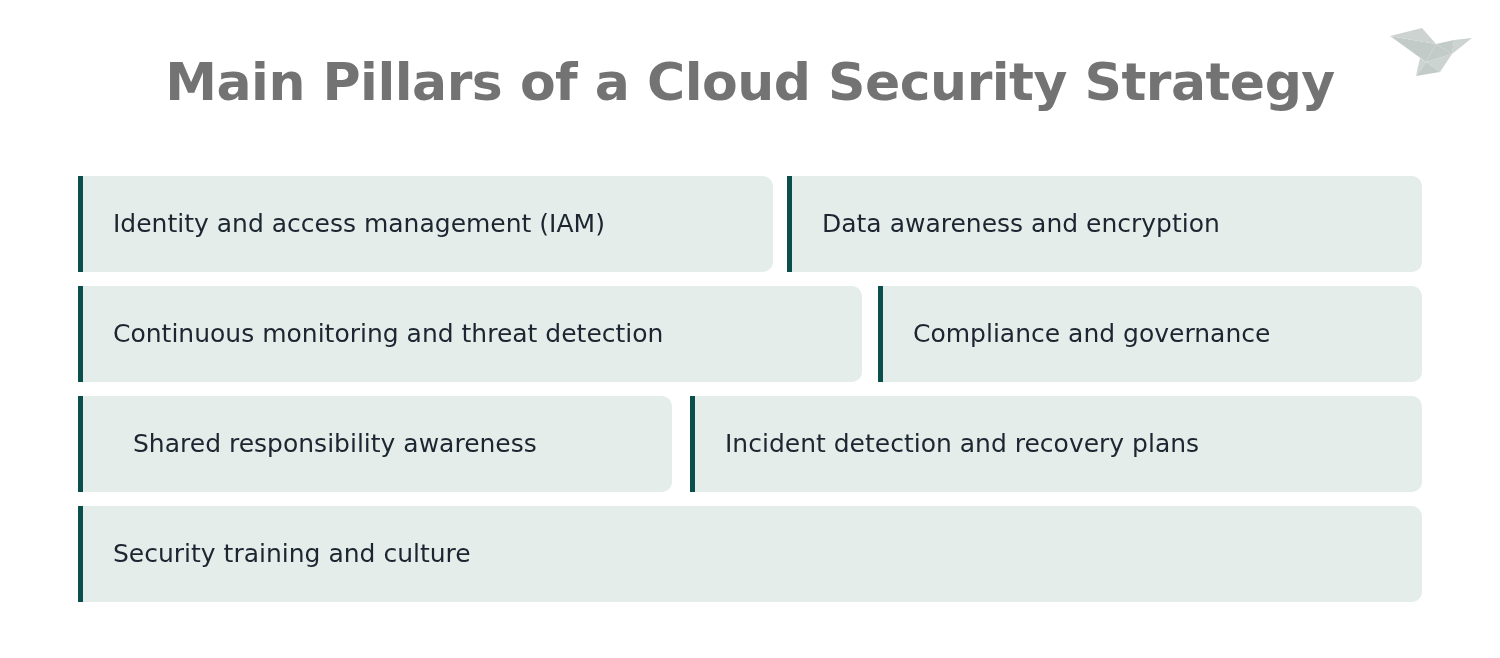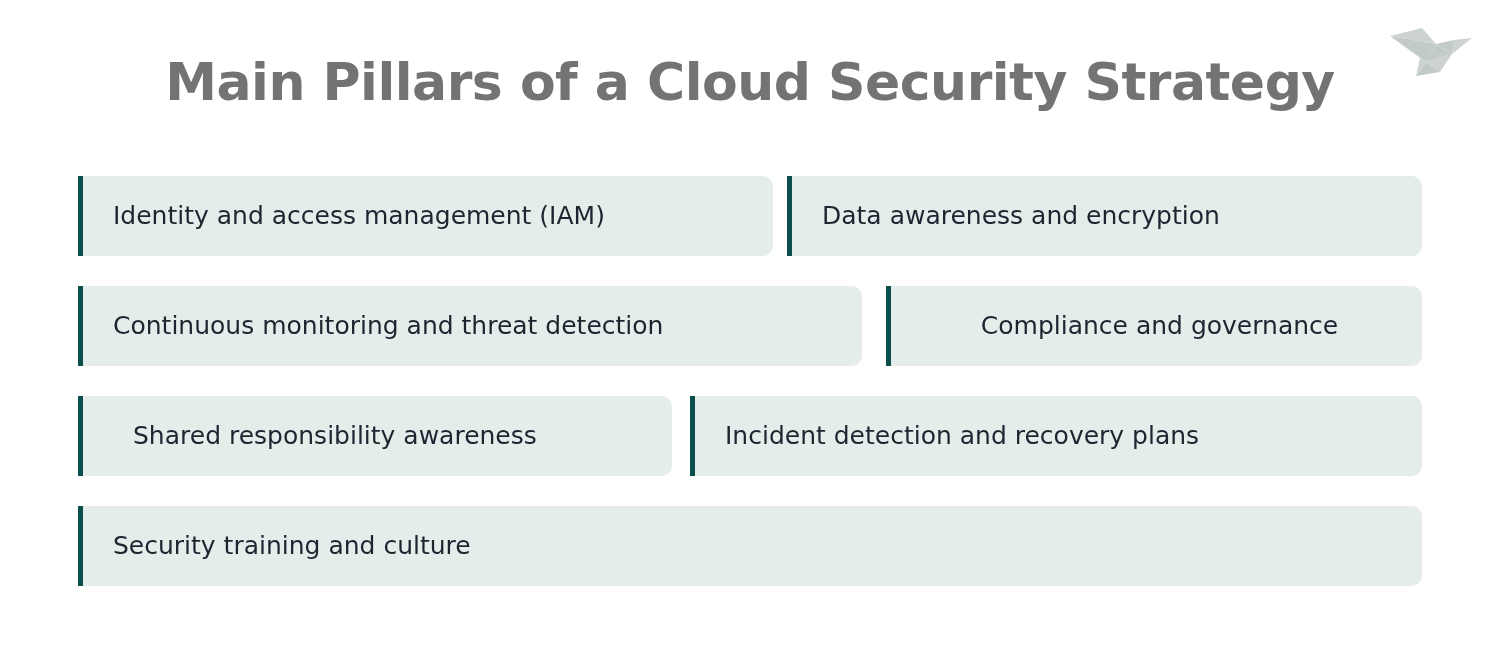--- a/index.html
+++ b/index.html
@@ -63,21 +63,21 @@
     margin-bottom: 16px;
     height: 94px;
   }
   .row:last-child {
     margin-bottom: 0;
   }
 
   .card {
     display: flex;
     align-items: center;
-    height: 80px;
+    height: 96px;
     box-sizing: border-box;
     background: #e5edeb;
     border-left: 5px solid #0b4f4c;
     border-top-right-radius: 10px;
     border-bottom-right-radius: 10px;
   }
   .card-label {
     font-family: "DejaVu Sans", sans-serif;
     font-weight: normal;
     font-size: 25px;
@@ -86,21 +86,21 @@
     padding-right: 24px;
     line-height: 1.2;
     white-space: nowrap;
   }
 
   
   .w-iam        { width: 695px; }
   .w-dpe        { flex: 1; margin-left: 14px; }
 
   .w-monitoring { width: 784px; }
-  .w-compliance { flex: 1; margin-left: 24px; justify-content: center; }
+  .w-compliance { flex: 1; margin-left: 16px; }
 
   .w-shared     { width: 594px; padding-left: 20px; }
   .w-incident   { flex: 1; margin-left: 18px; }
 
   .w-training   { width: 1344px; }
 </style>
 </head>
 <body>
 
 <div id="infographic">

